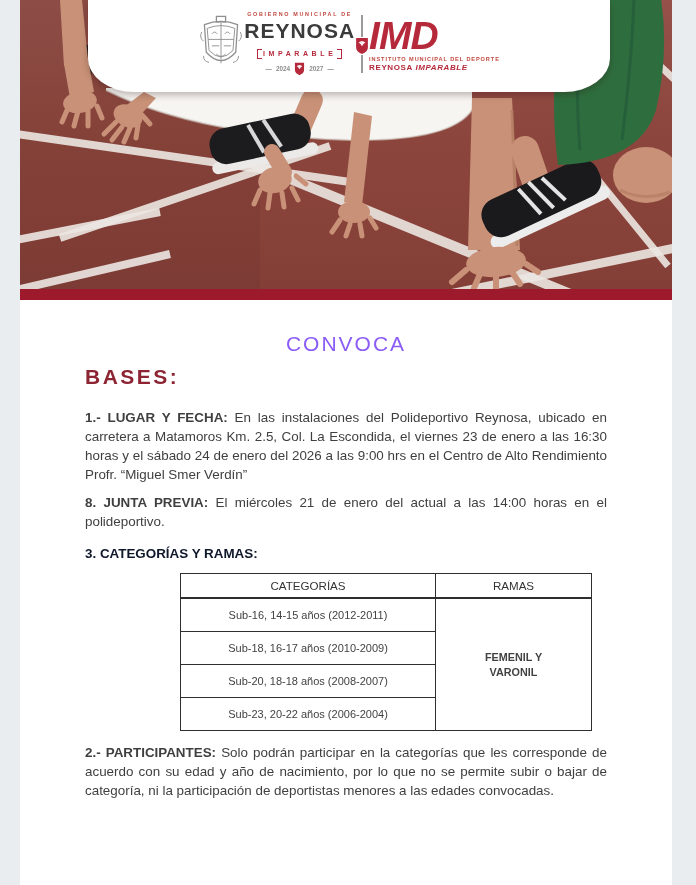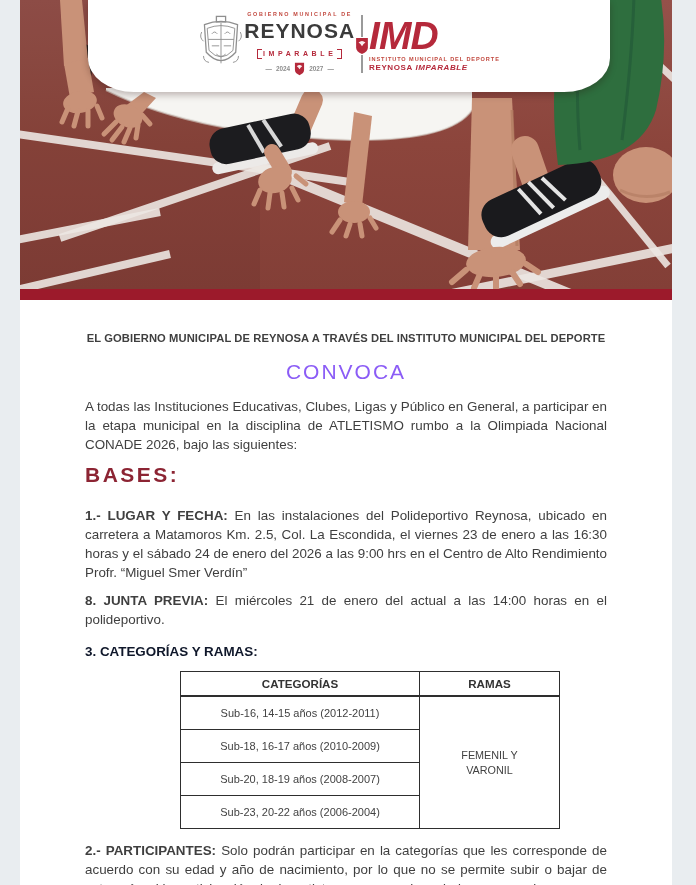--- a/index.html
+++ b/index.html
@@ -40,25 +40,25 @@
   .para{margin:13px 0 0;font-size:13.4px;line-height:19px;text-align:justify;color:#3f3f3f;}
   .h-bases{margin:9px 0 0;font-size:21px;font-weight:bold;text-align:left;letter-spacing:2.5px;color:#8c2433;}
   .p1{margin-top:19px;}
   .p2{margin-top:9px;}
   .h-sec3{margin:15px 0 0;font-size:13.4px;font-weight:bold;color:#0f172a;}
   .p4{margin-top:12px;}
   .lbl{font-weight:bold;}
 
   .cat-table{border-collapse:collapse;margin:12px 0 0 95px;}
   .cat-table th,.cat-table td{border:1.5px solid #2e2e2e;}
-  .cat-table th{font-size:11.6px;font-weight:bold;text-align:center;padding:5px 8px;border-bottom-width:2.5px;color:#333;}
+  .cat-table th{font-size:11.6px;font-weight:normal;text-align:center;padding:5px 16px;border-bottom-width:2.5px;color:#333;}
   .col-cat{width:222px;}
   .col-ram{width:123px;}
   .cell{height:30px;font-size:11px;text-align:center;color:#424242;}
-  .ram-cell{font-size:10.8px;font-weight:normal;text-align:center;color:#424242;white-space:pre-line;line-height:1.35;}
+  .ram-cell{font-size:10.8px;font-weight:bold;text-align:center;color:#424242;white-space:pre-line;line-height:1.35;}
 </style>
 </head>
 <body>
 
 <div class="page">
   <div class="doc">
 
     <div class="hero">
       <svg width="652" height="289" viewBox="0 0 652 289">
         <defs>
@@ -200,23 +200,21 @@
             <span>REYNOSA</span>
             <span class="it">IMPARABLE</span>
           </div>
         </div>
       </div>
     </div>
 
     <div class="redbar"></div>
 
     <div class="content">
-      <p class="h-top">EL GOBIERNO MUNICIPAL DE REYNOSA A TRAVÉS DEL  INSTITUTO MUNICIPAL DEL DEPORTE</p>
       <p class="h-convoca">CONVOCA</p>
-      <p class="para">A todas las Instituciones Educativas, Clubes, Ligas y Público en General, a participar en la etapa municipal en la disciplina de ATLETISMO rumbo a la Olimpiada Nacional CONADE 2026, bajo las siguientes:</p>
       <p class="h-bases">BASES:</p>
 
       <p class="para p1"><span class="lbl">1.- LUGAR Y FECHA: </span><span>En las instalaciones del Polideportivo Reynosa, ubicado en carretera a Matamoros Km. 2.5, Col. La Escondida, el viernes 23 de enero a las 16:30 horas y el sábado 24 de enero del 2026 a las 9:00 hrs en el Centro de Alto Rendimiento Profr. “Miguel Smer Verdín”</span></p>
 
       <p class="para p2"><span class="lbl">8. JUNTA PREVIA: </span><span>El miércoles 21 de enero del actual a las 14:00 horas en el polideportivo.</span></p>
 
       <p class="h-sec3">3. CATEGORÍAS Y RAMAS:</p>
 
       <table class="cat-table">
         <thead>
@@ -228,21 +226,21 @@
         <tbody>
           <tr>
             <td class="cell">Sub-16, 14-15 años (2012-2011)</td>
             <td class="ram-cell" rowspan="4">FEMENIL Y
 VARONIL</td>
           </tr>
           <tr>
             <td class="cell">Sub-18, 16-17 años (2010-2009)</td>
           </tr>
           <tr>
-            <td class="cell">Sub-20, 18-19 años (2008-2007)</td>
+            <td class="cell">Sub-20, 18-18 años (2008-2007)</td>
           </tr>
           <tr>
             <td class="cell">Sub-23, 20-22 años (2006-2004)</td>
           </tr>
         </tbody>
       </table>
 
       <p class="para p4"><span class="lbl">2.- PARTICIPANTES: </span><span>Solo podrán participar en la categorías que les corresponde de acuerdo con su edad y año de nacimiento, por lo que no se permite subir o bajar de categoría, ni la participación de deportistas menores a las edades convocadas.</span></p>
     </div>
   </div>

